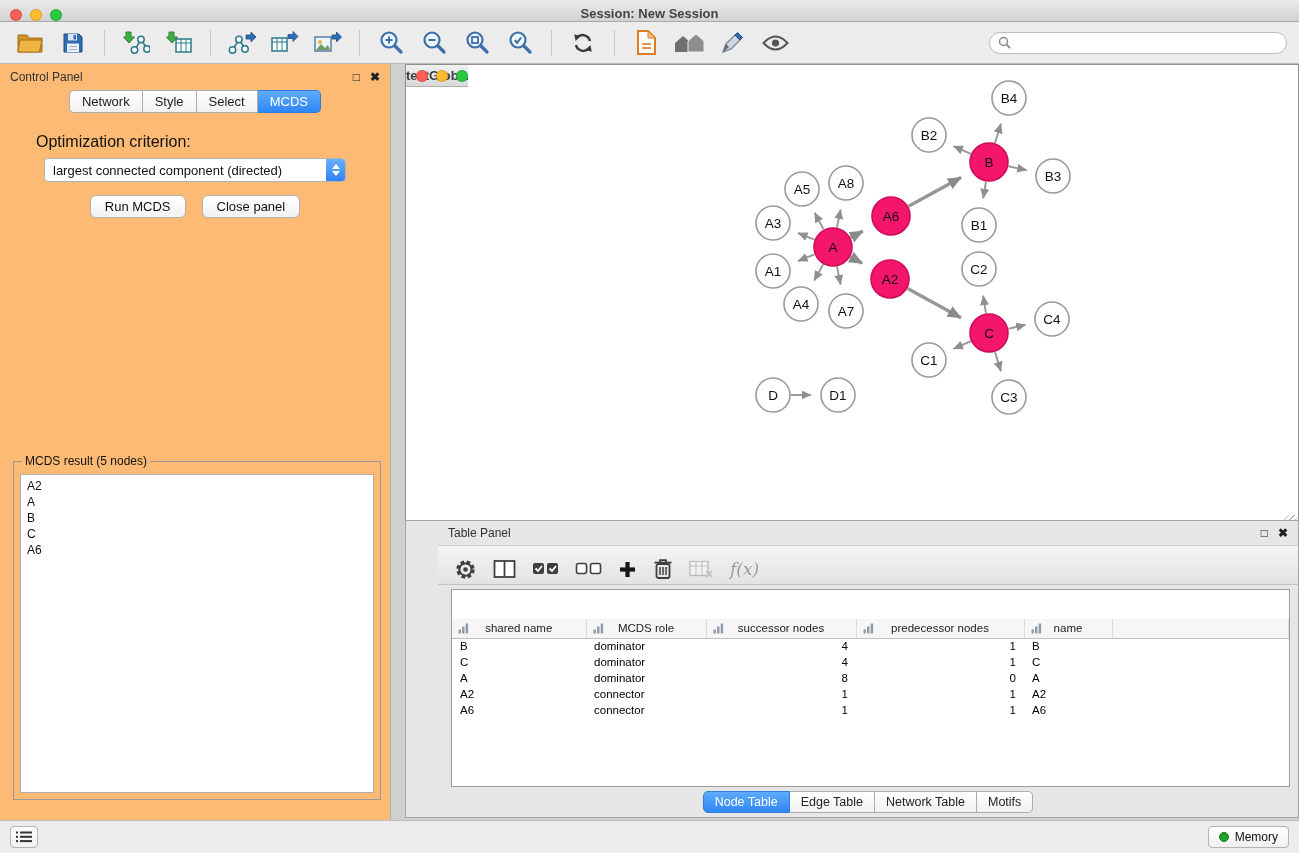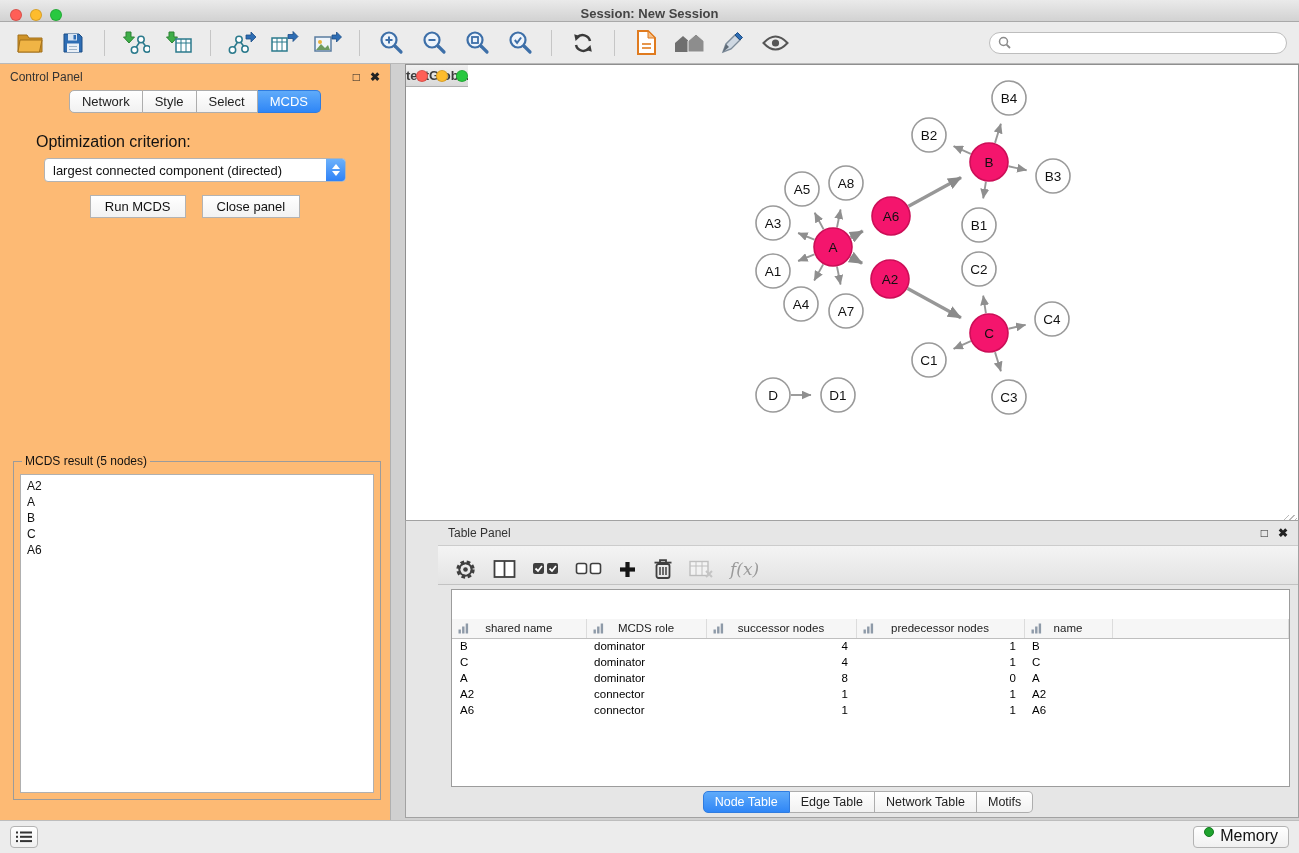--- a/index.html
+++ b/index.html
@@ -32,21 +32,21 @@
   .seg-item:first-child { border-left: 1px solid #adadad; border-radius: 5px 0 0 5px; }
   .seg-item:last-child { border-radius: 0 5px 5px 0; }
   .seg-item.active { background: linear-gradient(#5fabfa,#2f86f6); color: #fff; border-color: #2f7ce0; text-align: right; }
 
   .opt-label { margin: 20px 0 0 36px; font-size: 16px; color: #111; }
   .dropdown { margin: 7px 44px 0 44px; height: 24px; background: #fff; border: 1px solid #b3b3b3; border-radius: 4px; display: flex; align-items: center; padding-left: 8px; font-size: 13px; color: #111; position: relative; overflow: hidden; }
   .dd-stepper { margin-left: auto; width: 19px; height: 100%; background: linear-gradient(#6cb1fb,#2f82f7); display: flex; flex-direction: column; align-items: center; justify-content: center; gap: 2px; }
   .dd-up { width: 0; height: 0; border-left: 4px solid transparent; border-right: 4px solid transparent; border-bottom: 5px solid #fff; }
   .dd-down { width: 0; height: 0; border-left: 4px solid transparent; border-right: 4px solid transparent; border-top: 5px solid #fff; }
   .btn-row { display: flex; justify-content: center; gap: 16px; margin-top: 13px; }
-  .pbutton { background: linear-gradient(#ffffff,#f2f2f2); border: 1px solid #b3b3b3; border-radius: 0; font-size: 13px; padding: 3px 14px; color: #111; font-family: "Liberation Sans", sans-serif; }
+  .pbutton { background: linear-gradient(#ffffff,#f2f2f2); border: 1px solid #b3b3b3; border-radius: 6px; font-size: 13px; padding: 3px 14px; color: #111; font-family: "Liberation Sans", sans-serif; }
 
   .result-box { position: absolute; left: 13px; right: 9px; top: 390px; bottom: 20px; border: 1px solid #9b9b9b; padding: 6px; }
   .result-box legend { font-size: 12px; color: #111; padding: 0 3px; margin-left: 2px; }
   .result-list { background: #fff; border: 1px solid #b0b0b0; width: 100%; height: 100%; font-size: 12px; color: #111; padding: 3px 6px; overflow: hidden; }
   .result-item { line-height: 16px; }
 
   .workspace { flex: 1; position: relative; background: #d0d0d0; }
 
   
   .net-window { position: absolute; left: 14px; right: 0; top: 0; height: 466px; background: #fff; border: 1px solid #8f8f8f; display: flex; flex-direction: row; }
@@ -68,21 +68,21 @@
   table.data th { background: #f6f6f6; border-right: 1px solid #dcdcdc; border-bottom: 1px solid #bfbfbf; height: 19px; font-weight: normal; font-size: 11.5px; color: #222; position: relative; text-align: center; }
   table.data th .sorticon { position: absolute; left: 6px; top: 4px; }
   table.data td { font-size: 11.5px; color: #000; height: 16px; padding: 0 8px; white-space: nowrap; overflow: hidden; }
   td.num { text-align: right; padding-right: 14px; }
   .tp-tabs { height: 30px; flex: none; display: flex; align-items: center; justify-content: center; }
   .tp-tabs .seg-item { font-size: 12.5px; padding: 3px 11px; }
 
   
   .statusbar { height: 33px; background: #ececec; border-top: 1px solid #bdbdbd; display: flex; align-items: center; padding: 0 10px; }
   .status-btn { width: 28px; height: 22px; background: linear-gradient(#ffffff,#f0f0f0); border: 1px solid #b3b3b3; border-radius: 4px; display: flex; align-items: center; justify-content: center; }
-  .memory-btn { margin-left: auto; height: 22px; background: linear-gradient(#ffffff,#f0f0f0); border: 1px solid #b3b3b3; border-radius: 4px; display: flex; align-items: flex-start; gap: 6px; padding: 0 10px; font-size: 16px; color: #111; font-family: "Liberation Sans", sans-serif; }
+  .memory-btn { margin-left: auto; height: 22px; background: linear-gradient(#ffffff,#f0f0f0); border: 1px solid #b3b3b3; border-radius: 4px; display: flex; align-items: center; gap: 6px; padding: 0 10px; font-size: 12px; color: #111; font-family: "Liberation Sans", sans-serif; }
   .memory-dot { width: 10px; height: 10px; border-radius: 50%; background: #1fa32e; border: 1px solid #157a20; }
 </style>
 </head>
 <body>
 
 <div id="app">
 
   <div class="titlebar">
     <div class="traffic">
       <span class="light red"></span>

